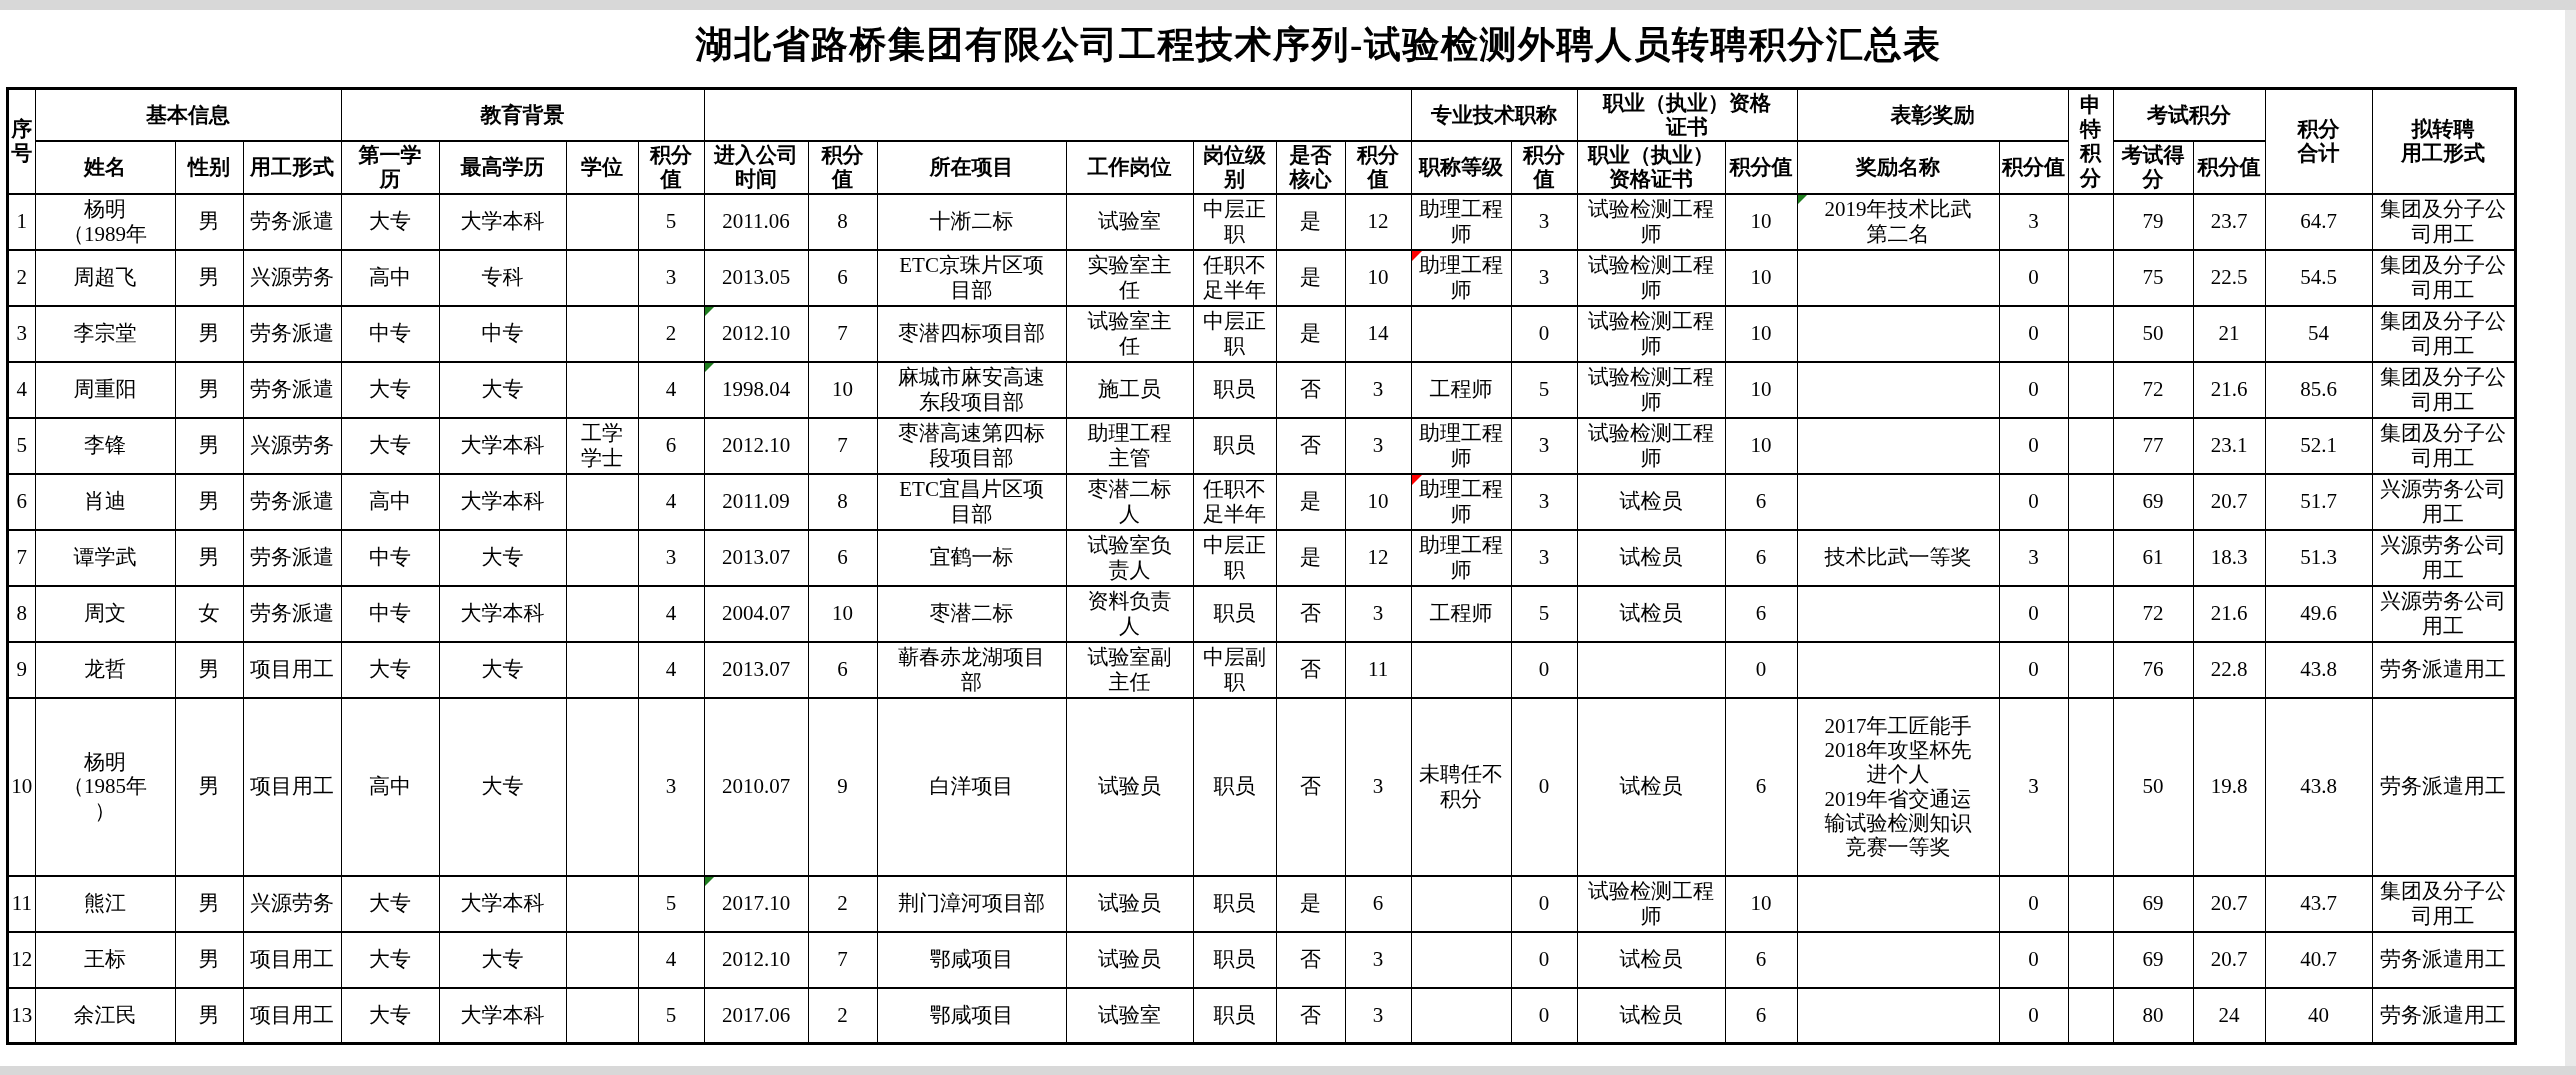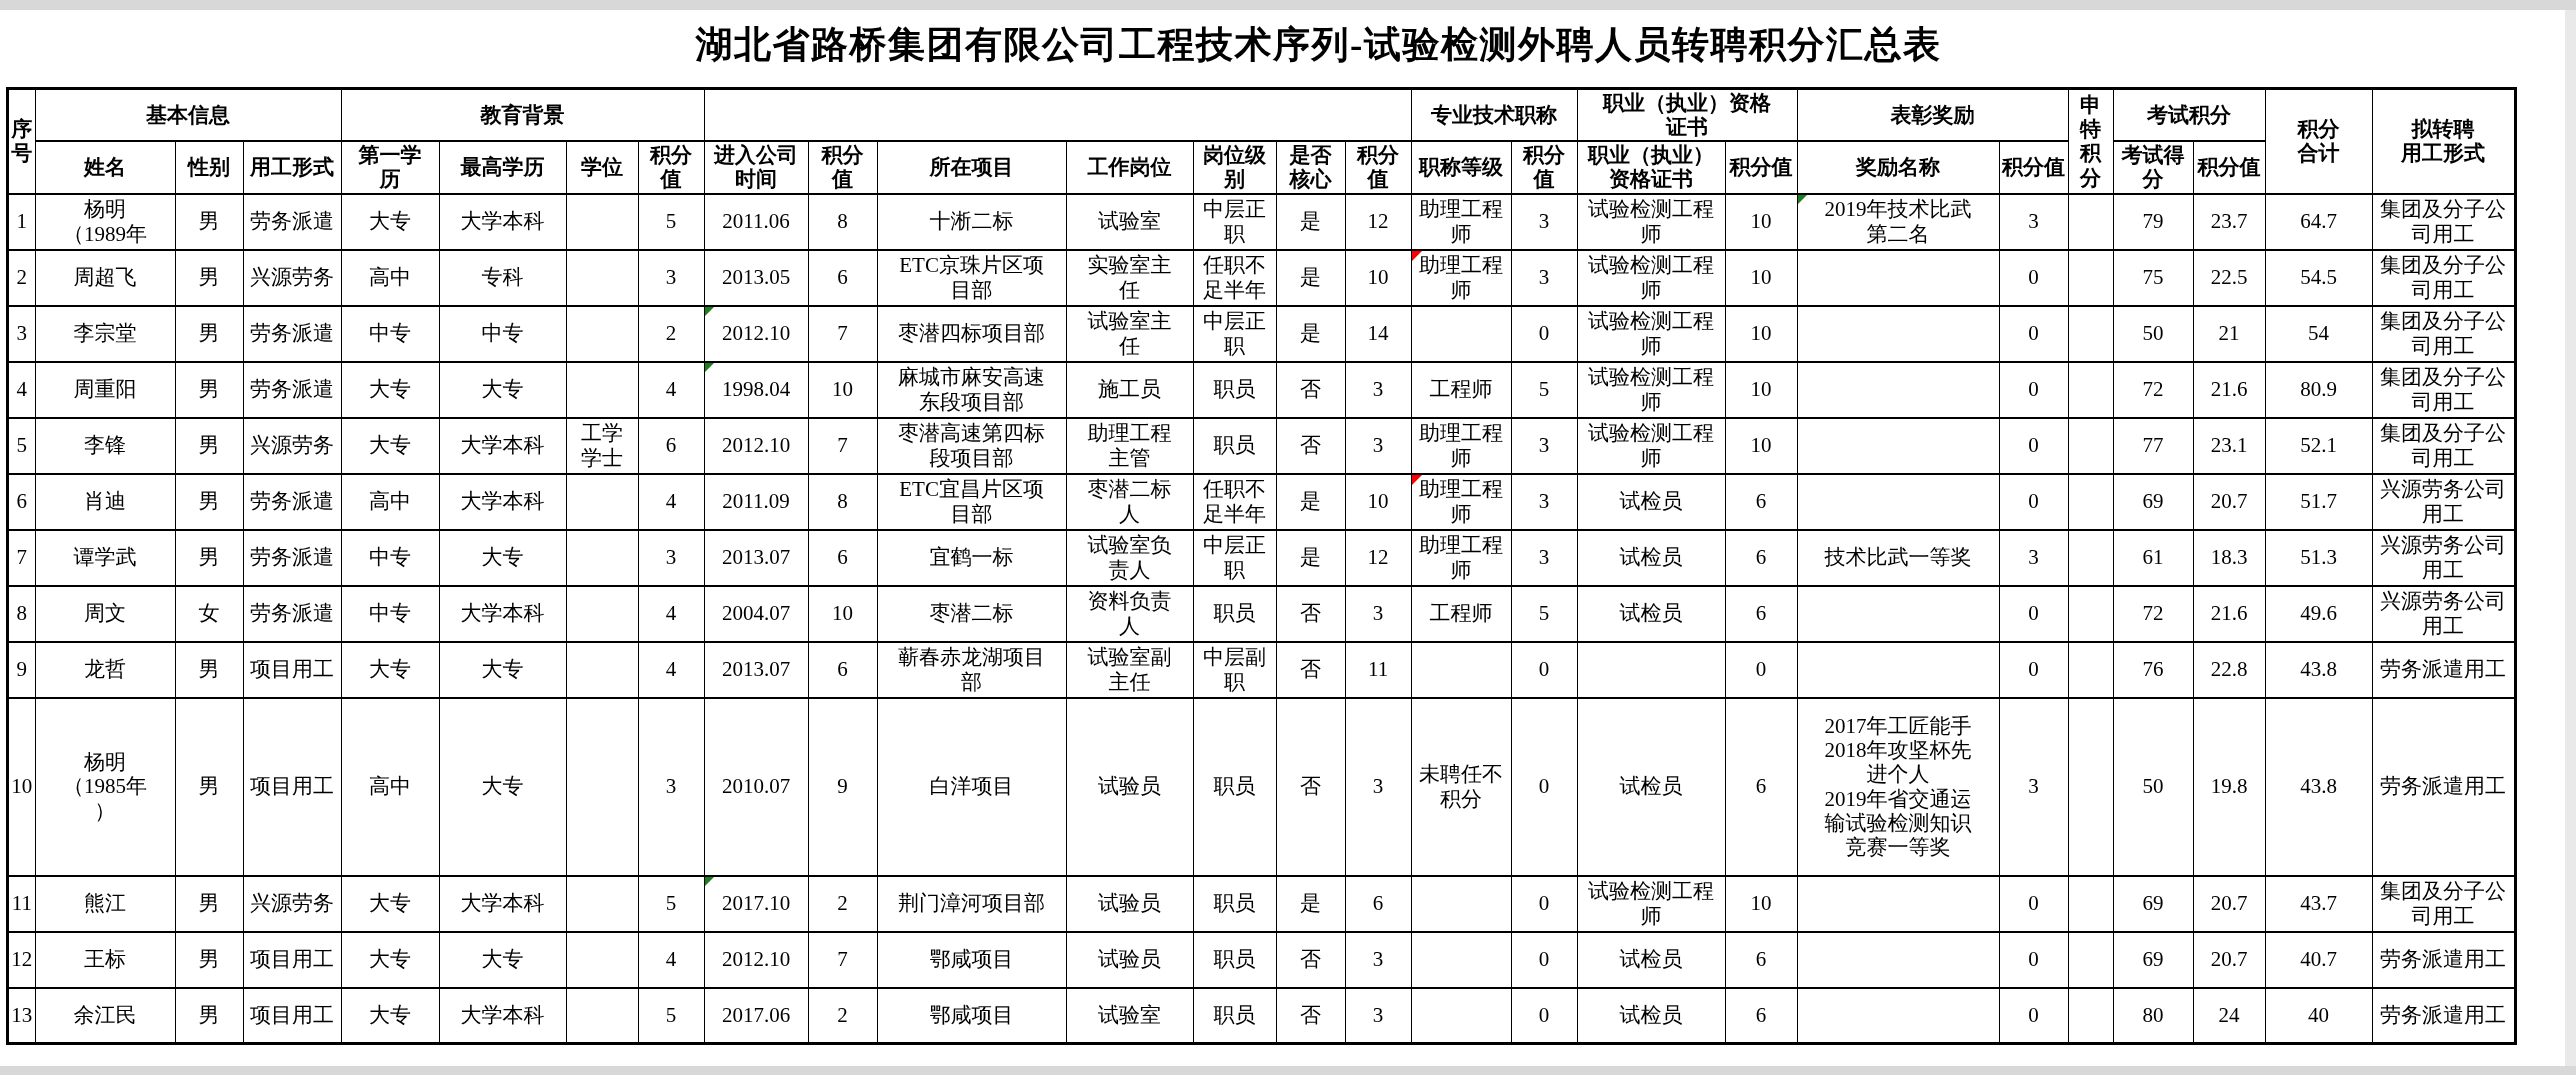--- a/index.html
+++ b/index.html
@@ -237,21 +237,21 @@
           <td>工程师</td>
           <td>5</td>
           <td>试验检测工程
 师</td>
           <td>10</td>
           <td></td>
           <td>0</td>
           <td></td>
           <td>72</td>
           <td>21.6</td>
-          <td>80.9</td>
+          <td>85.6</td>
           <td>集团及分子公
 司用工</td>
         </tr>
         <tr>
           <td>5</td>
           <td>李锋</td>
           <td>男</td>
           <td>兴源劳务</td>
           <td>大专</td>
           <td>大学本科</td>

